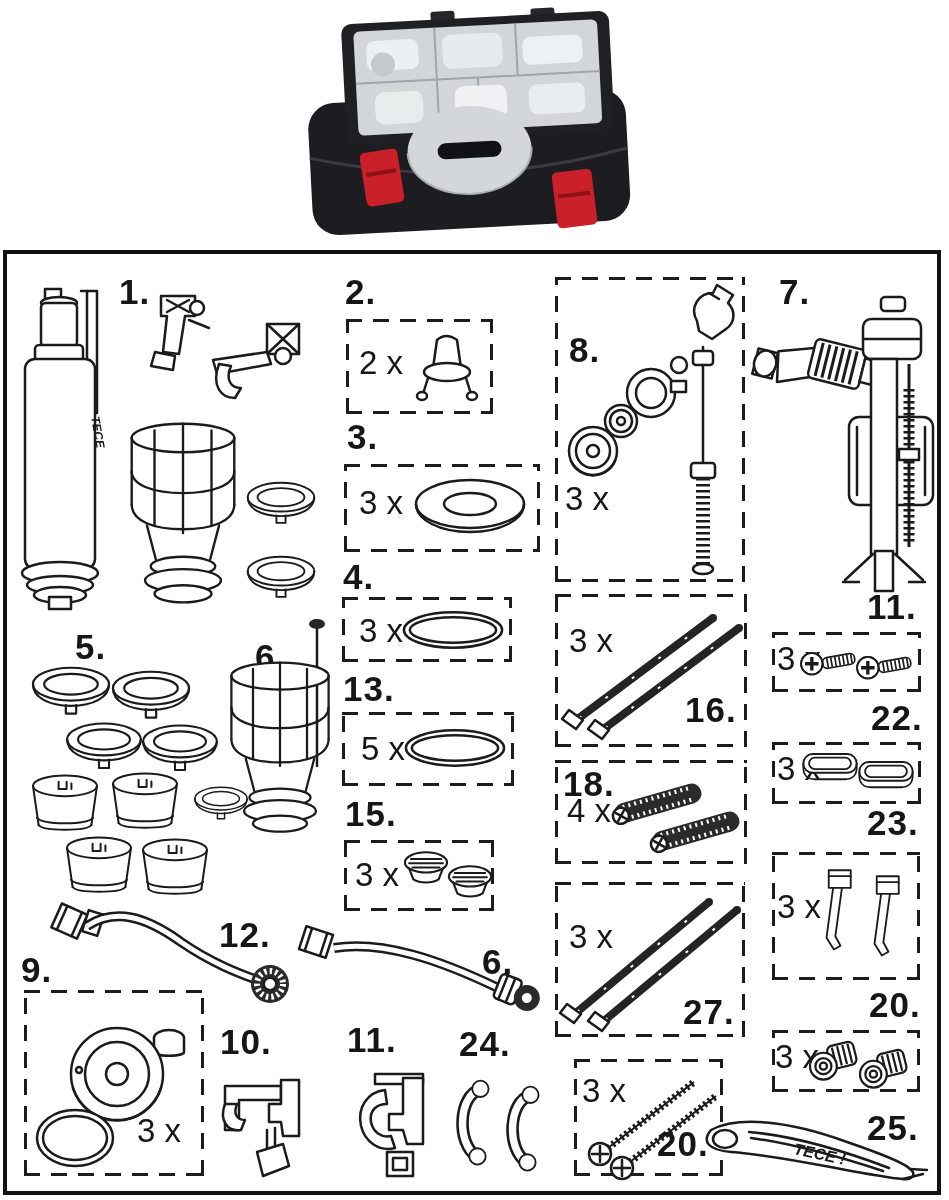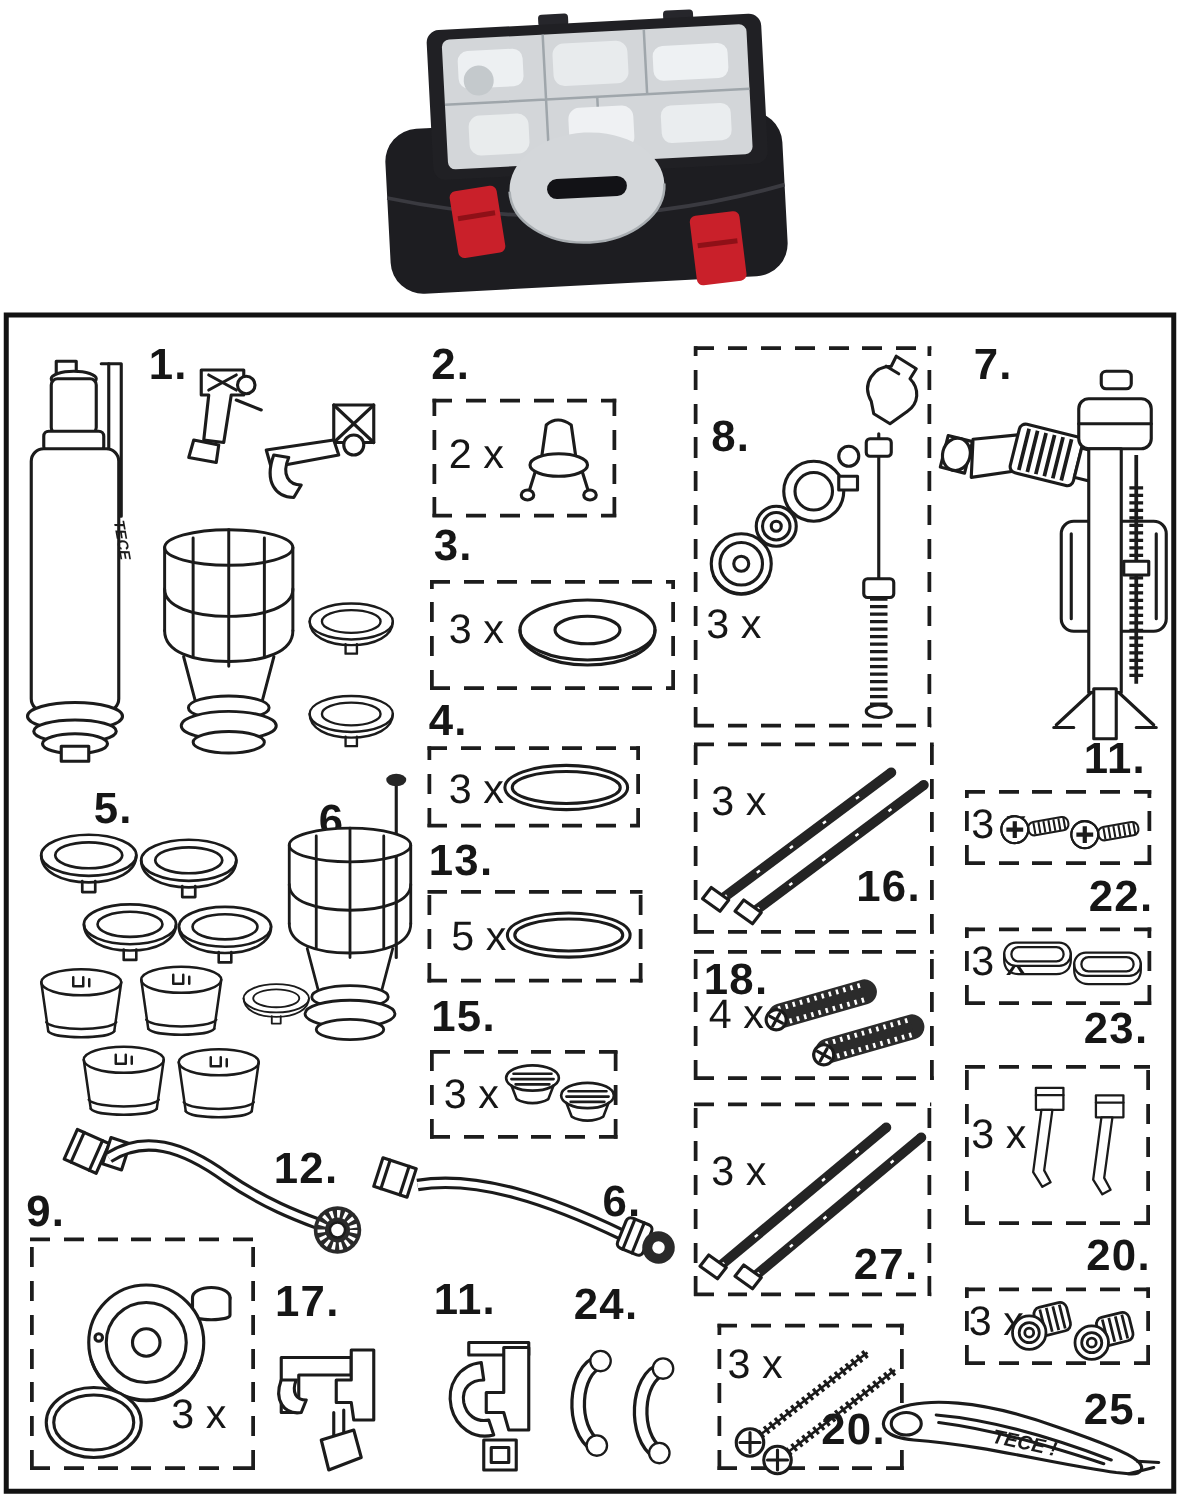--- a/index.html
+++ b/index.html
@@ -446,21 +446,21 @@
     <path d="M44,28 C92,20 150,40 208,68" stroke="#1b1b1b" stroke-width="10" fill="none"></path>
     <path d="M44,28 C92,20 150,40 208,68" stroke="#fff" stroke-width="5" fill="none"></path>
     <g transform="rotate(22 222 72)">
       <rect x="206" y="58" width="22" height="26" rx="4" class="ln fw"></rect>
       <path class="ln" d="M212,58 v26 M220,58 v26"></path>
       <circle cx="238" cy="72" r="13" fill="#2a2a2a"></circle>
       <circle cx="238" cy="72" r="5" fill="#fff"></circle>
     </g>
   </svg>
 
-  <span class="lbl" style="left:213px;top:770px">17.</span>
+  <span class="lbl" style="left:213px;top:770px">10.</span>
   <svg class="abs" style="left:208px;top:806px" width="98" height="124" viewBox="0 0 98 124">
     <path class="ln fw" d="M10,26 h56 v14 h-42 v30 h-14 z"></path>
     <path class="ln fw" d="M66,20 h18 v56 h-16 l-2,-14 h-12 v-18 h12 z"></path>
     <path class="ln fw" d="M10,44 c-6,16 2,28 16,26 l4,-10 c-8,0 -12,-6 -8,-16 z"></path>
     <path class="ln" d="M52,70 v22 M60,68 v20"></path>
     <path class="ln fw" d="M42,92 l26,-8 6,22 -26,10 z"></path>
   </svg>
 
   <span class="lbl" style="left:340px;top:768px">11.</span>
   <svg class="abs" style="left:338px;top:810px" width="96" height="118" viewBox="0 0 96 118">

